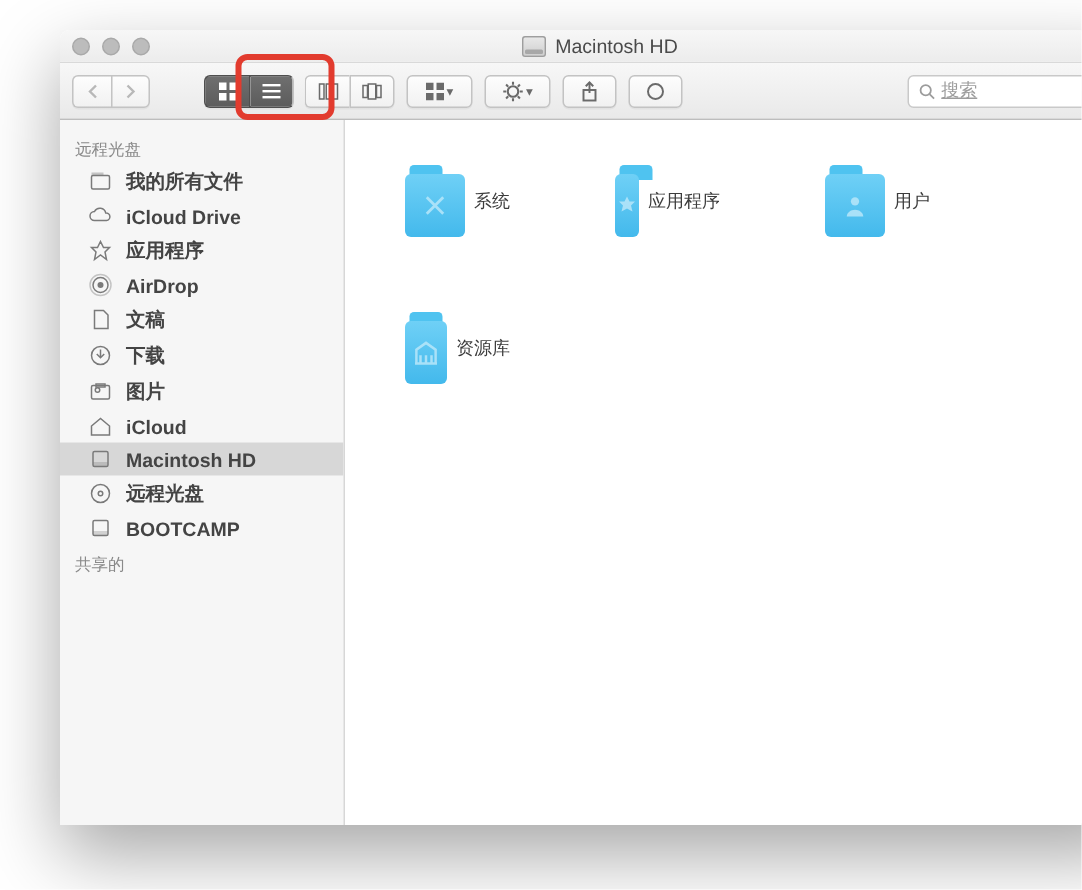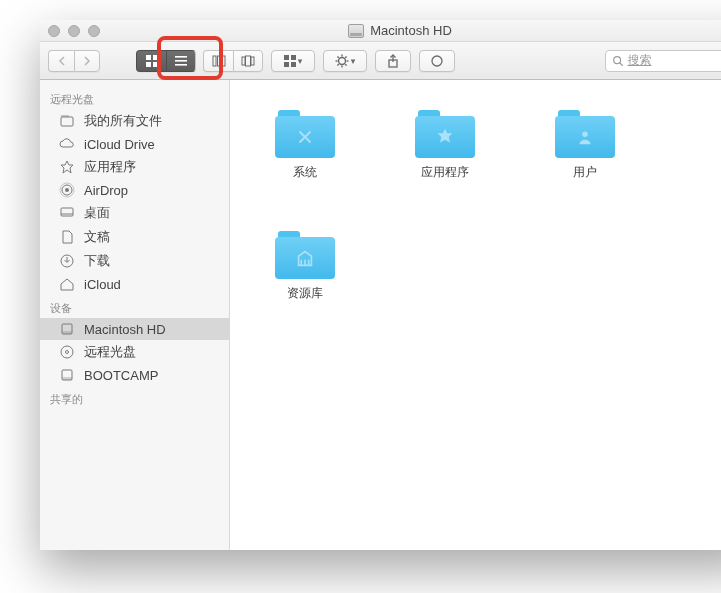--- a/index.html
+++ b/index.html
@@ -22,27 +22,27 @@
 .view-btn.active { background:linear-gradient(#7a7a7a,#666); color:#fff; border-color:#555; }
 .dark-seg .btn { background:linear-gradient(#6f6f6f,#5c5c5c); border-color:#4e4e4e; color:#fff; }
 .arrange-btn,.action-btn { width:44px; color:#6a6a6a; font-size:12px; gap:2px; }
 .share-btn { width:36px; color:#6a6a6a; }
 .tags-btn { width:36px; color:#6a6a6a; }
 .search { flex:1; max-width:170px; height:22px; border:1px solid #c9c9c9; border-radius:4px; background:#fff; display:flex; align-items:center; padding:0 6px; gap:4px; font-size:12px; color:#9c9c9c;text-decoration:underline; }
 .highlight-box { position:absolute; left:117px; top:-6px; width:66px; height:44px; border:4px solid #e23b2e; border-radius:8px; pointer-events:none; z-index:10; }
 .body-split { display:flex; height:calc(100% - 60px); }
 .sidebar { width:190px; background:#f6f6f6; border-right:1px solid #d7d7d7; overflow-y:auto; font-size:13px; color:#444; padding-top:6px; }
 .sb-header { font-size:11px; color:#8a8a8a; padding:6px 10px 2px; font-weight:500; }
-.sb-item { display:flex; align-items:center; gap:8px; padding:3px 10px 3px 18px; cursor:default; }
+.sb-item { display:flex; align-items:center; gap:8px; padding:3px 10px 3px 18px; cursor:default;font-weight:bold; }
 .sb-item.selected { background:#d7d7d7; }
 .sb-icon { width:18px; height:16px; display:flex; align-items:center; justify-content:center; color:#7a7a7a; flex-shrink:0; }
 .sb-icon svg { width:16px; height:16px; }
 .content { flex:1; background:#fff; overflow:auto; position:relative; }
 .icon-grid { display:flex; flex-wrap:wrap; gap:50px 70px; padding:30px 40px; align-content:flex-start; }
-.folder-item { display:flex; flex-direction:column; align-items:center; gap:6px; width:70px; }
+.folder-item { display:flex; flex-direction:row; align-items:center; gap:6px; width:70px; }
 .folder-icon { width:60px; height:48px; position:relative; }
 .folder-back { position:absolute; top:0; left:3px; width:22px; height:10px; background:#4fc3f0; border-radius:3px 3px 0 0; }
 .folder-front { position:absolute; top:6px; left:0; right:0; bottom:0; background:linear-gradient(#6fd0f6,#43b9ec); border-radius:4px; display:flex; align-items:center; justify-content:center; color:#b8e7fa; }
 .folder-front svg { width:22px; height:22px; opacity:0.85; }
 .folder-label { font-size:12px; color:#3c3c3c; text-align:center; white-space:nowrap; }
 .chev{font-size:9px;}
 </style>
 </head>
 <body>
 
@@ -201,53 +201,53 @@
               <circle cx="8" cy="8" r="2" fill="currentColor"></circle>
               <circle cx="8" cy="8" r="5" fill="none" stroke="currentColor"></circle>
               <circle cx="8" cy="8" r="7" fill="none" stroke="currentColor" opacity="0.4"></circle>
             </svg>
           </span>
         <span>AirDrop</span>
       </div>
       <div class="sb-item">
         <span class="sb-icon">
             <svg viewBox="0 0 16 16">
-              <rect x="2" y="3" width="12" height="8" rx="1" fill="none" stroke="currentColor"></rect>
-              <line x1="2" y1="9" x2="14" y2="9" stroke="currentColor"></line>
-            </svg>
-          </span>
-        <span>桌面</span>
-      </div>
-      <div class="sb-item">
-        <span class="sb-icon">
-            <svg viewBox="0 0 16 16">
               <path d="M4 2h6l3 3v9H4z" fill="none" stroke="currentColor"></path>
             </svg>
           </span>
         <span>文稿</span>
       </div>
       <div class="sb-item">
         <span class="sb-icon">
             <svg viewBox="0 0 16 16">
               <circle cx="8" cy="8" r="6" fill="none" stroke="currentColor"></circle>
               <path d="M8 4v5M5.5 7L8 9.5 10.5 7" fill="none" stroke="currentColor"></path>
             </svg>
           </span>
         <span>下载</span>
       </div>
       <div class="sb-item">
         <span class="sb-icon">
             <svg viewBox="0 0 16 16">
+              <rect x="2" y="4" width="12" height="9" rx="1" fill="none" stroke="currentColor"></rect>
+              <circle cx="6" cy="7" r="1.5" fill="none" stroke="currentColor"></circle>
+              <rect x="5" y="3" width="6" height="2" fill="none" stroke="currentColor"></rect>
+            </svg>
+          </span>
+        <span>图片</span>
+      </div>
+      <div class="sb-item">
+        <span class="sb-icon">
+            <svg viewBox="0 0 16 16">
               <path d="M2 8l6-5 6 5v6H2z" fill="none" stroke="currentColor"></path>
             </svg>
           </span>
         <span>iCloud</span>
       </div>
 
-      <div class="sb-header">设备</div>
 
       <div class="sb-item selected">
         <span class="sb-icon">
             <svg viewBox="0 0 16 16">
               <rect x="3" y="3" width="10" height="10" rx="1" fill="none" stroke="currentColor"></rect>
               <rect x="3" y="10" width="10" height="3" fill="currentColor" opacity="0.3"></rect>
             </svg>
           </span>
         <span>Macintosh HD</span>
       </div>

